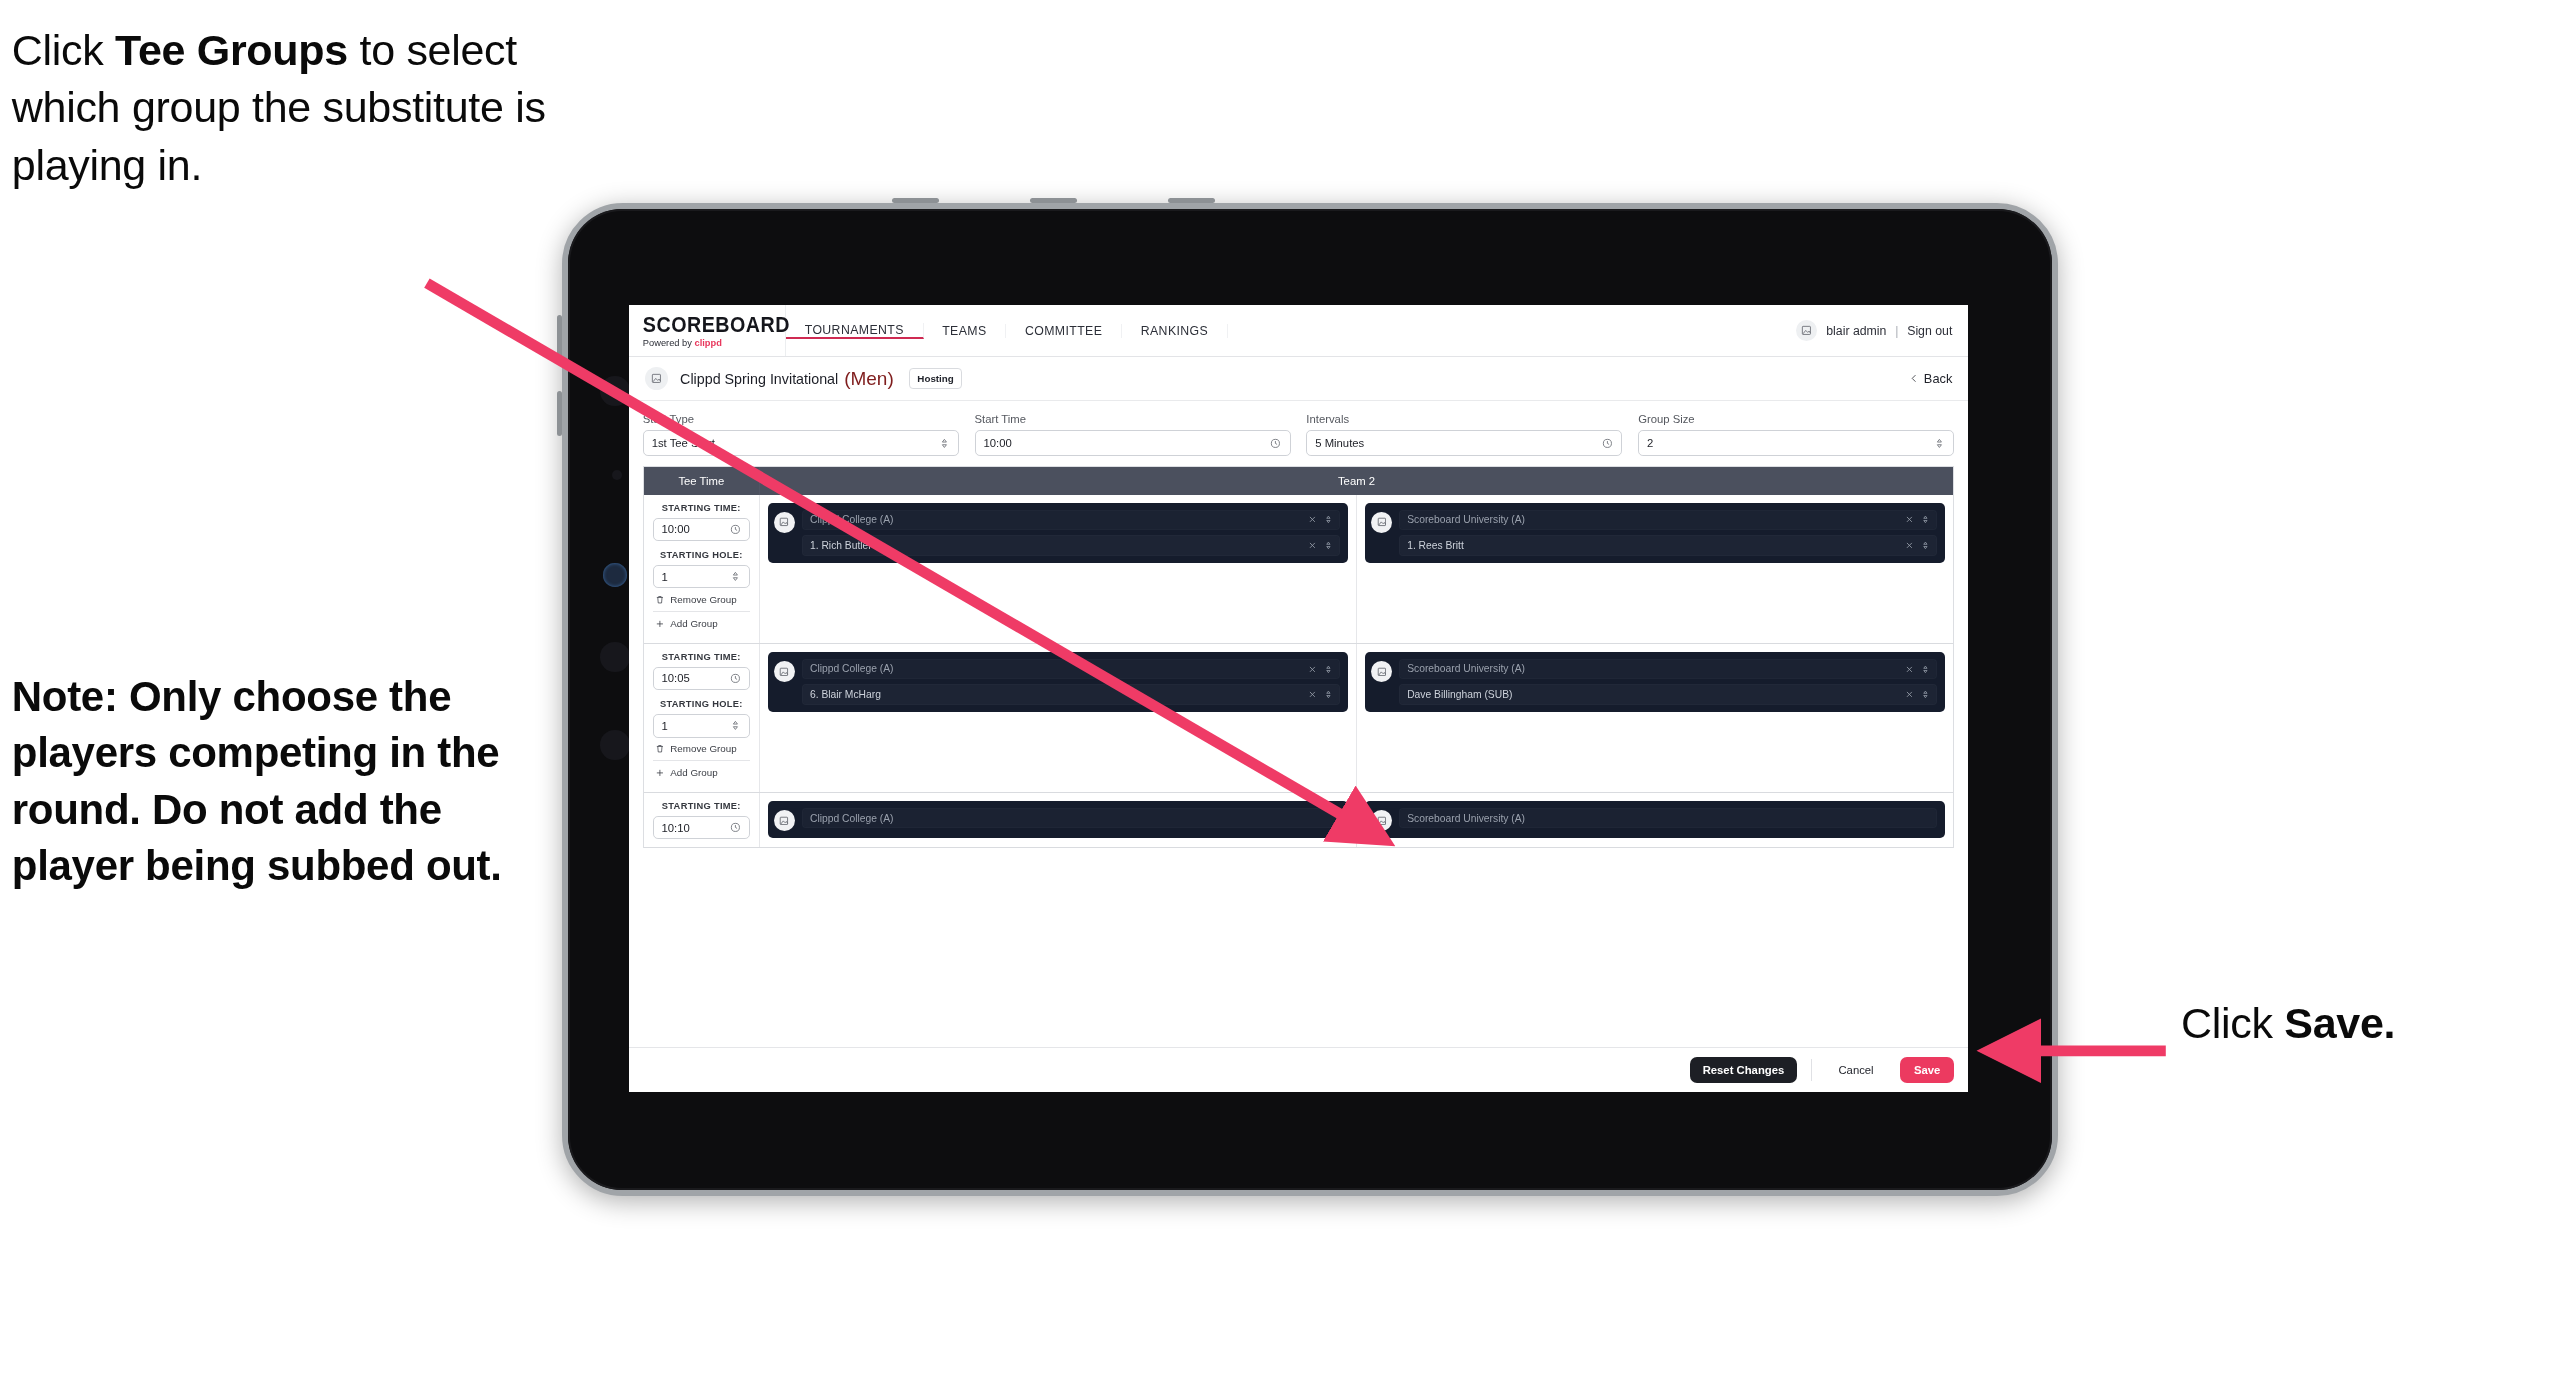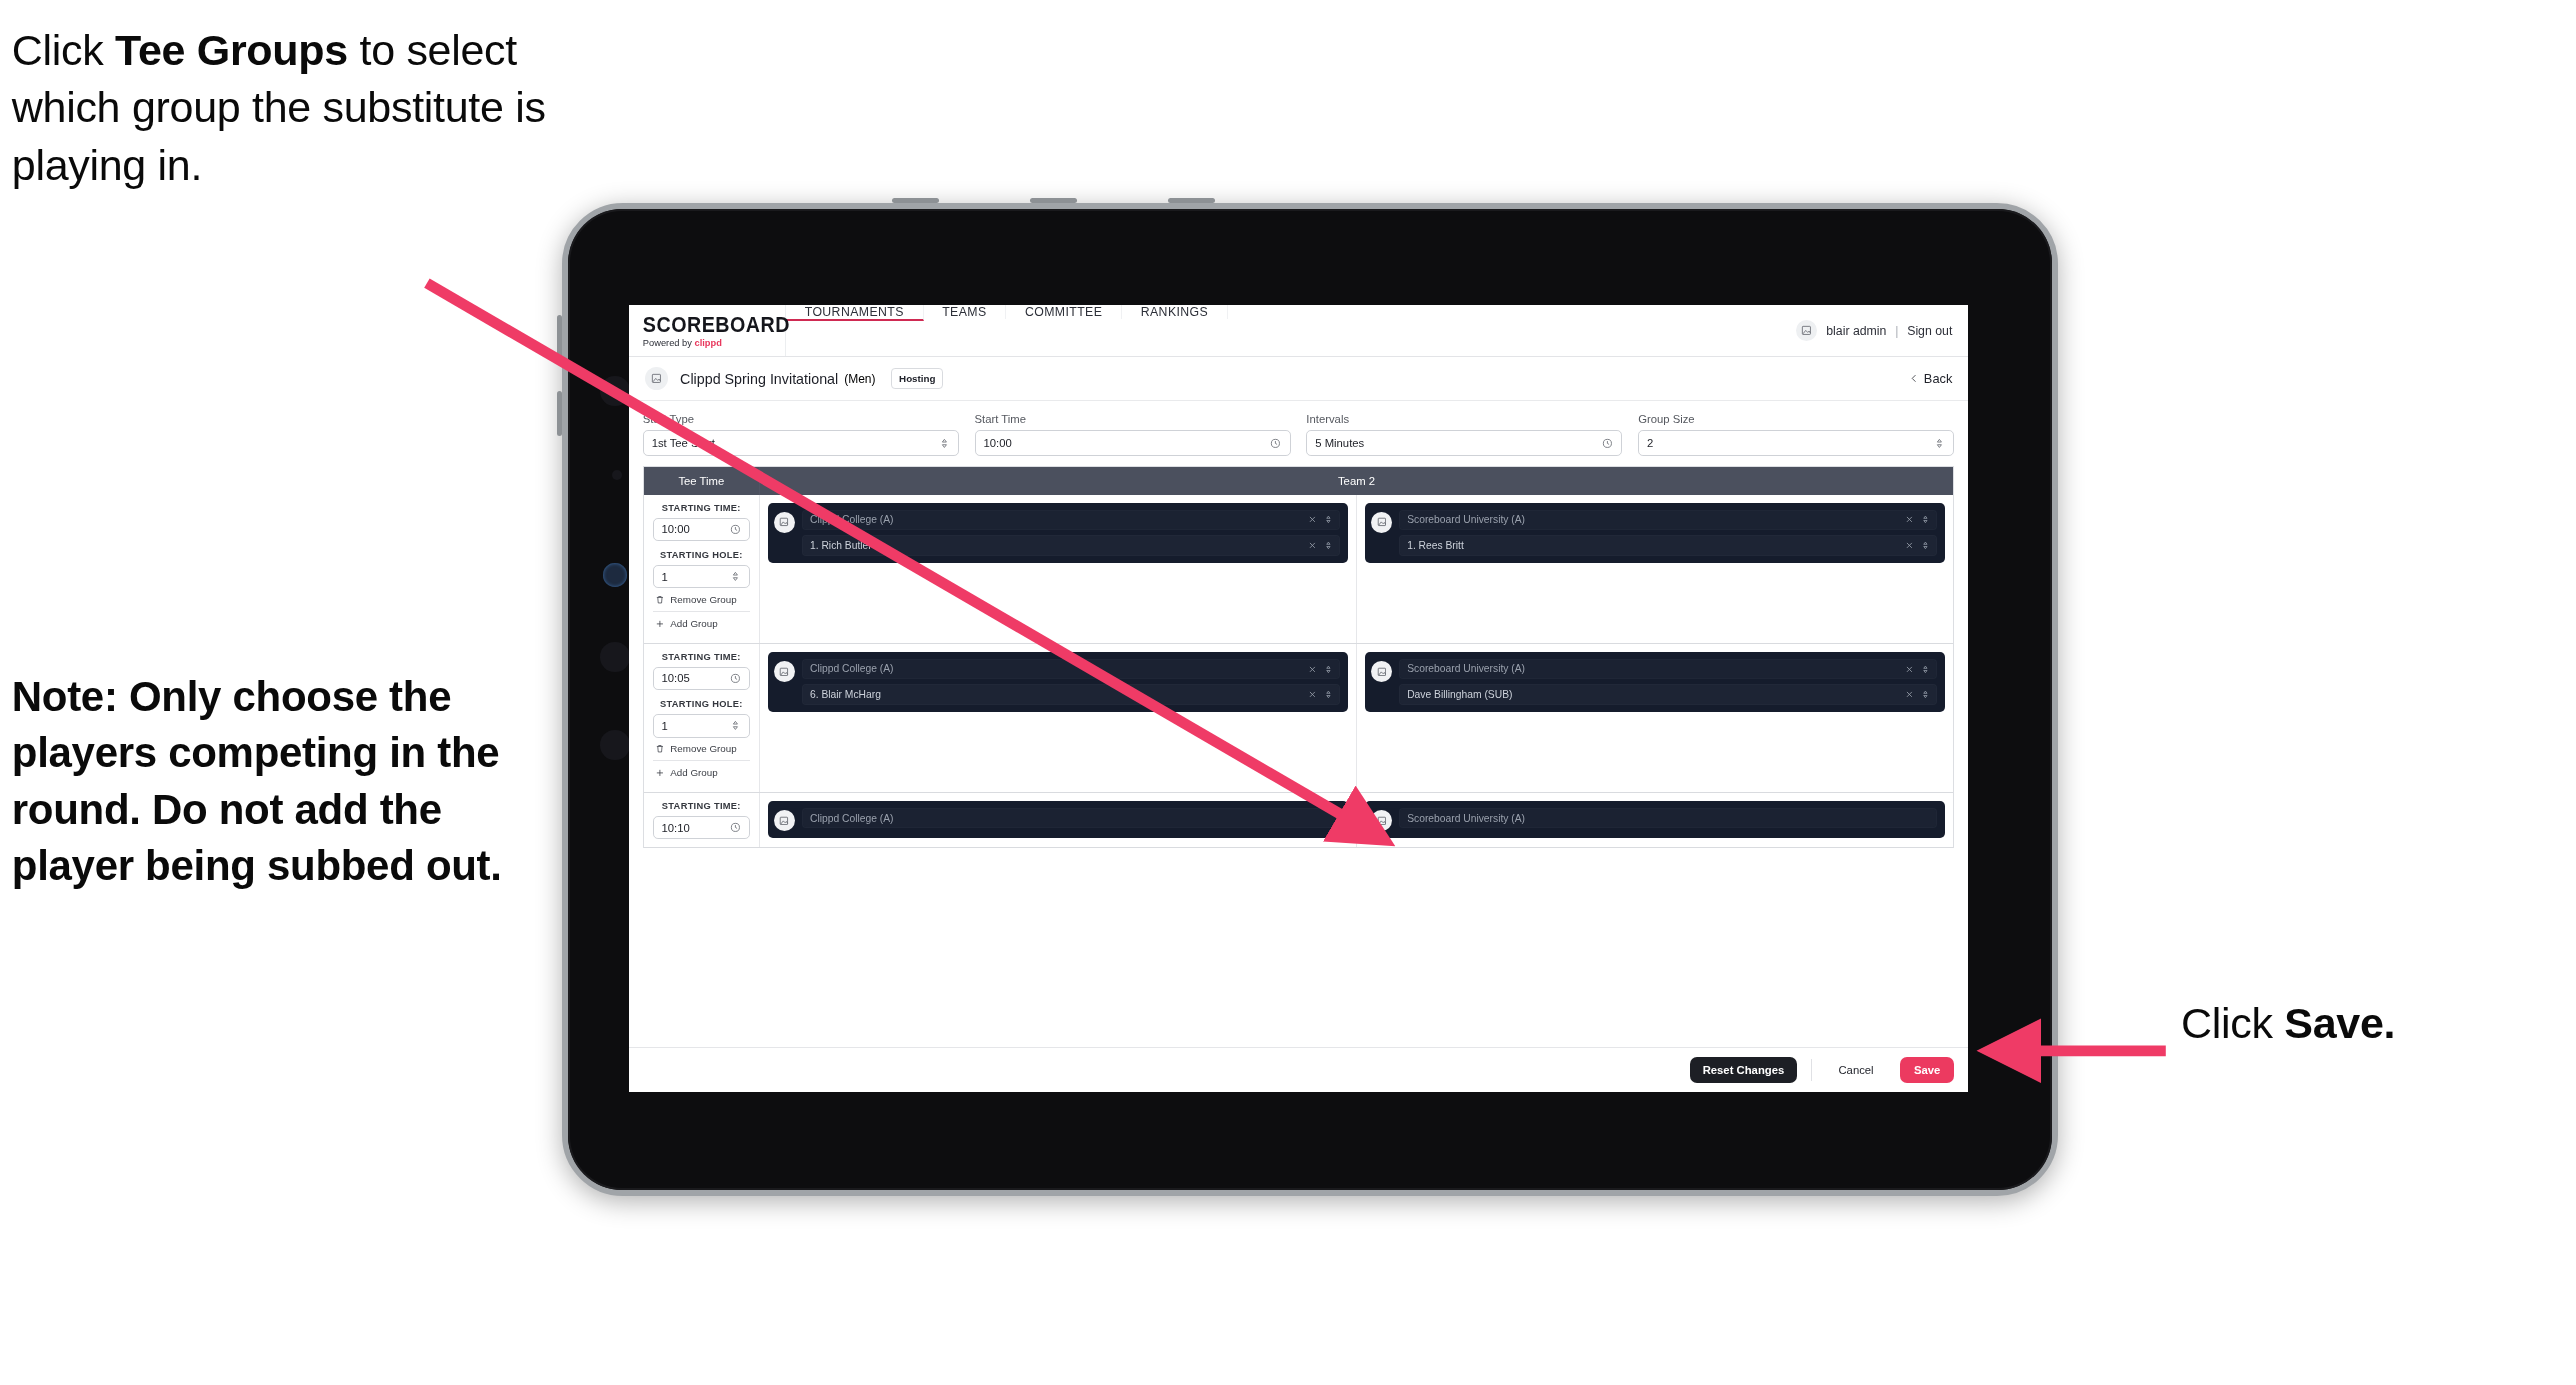--- a/index.html
+++ b/index.html
@@ -64,41 +64,41 @@
   #topnav {
     display:flex; align-items:stretch; height:52px;
     border-bottom: 1px solid #e3e4e7; background:#fff;
   }
   #brand { width: 157px; display:flex; flex-direction:column; justify-content:center;
            padding-left: 13.8px; border-right:1px solid #eceef0; }
   #brand .bname { font-size: 19.7px; font-weight: bold; letter-spacing: 0.5px; color:#15161c;
                   font-family:"Liberation Sans", sans-serif; transform: scaleY(1.1);}
   #brand .btag { font-size: 9.3px; color:#2b2d36; margin-top:2.9px; }
   #brand .btag i { color:#e8375d; font-style:normal; font-weight:bold; }
-  .navtabs { display:flex; align-items:flex-start; }
+  .navtabs { display:flex; align-items:center; }
   .navtab {
     display:flex; align-items:center; padding: 0 18.7px;
     font-size: 12.3px; color:#2c2f38; letter-spacing:0.4px;
     border-right: 1px solid #f0f1f3; cursor:pointer;
   }
   .navtab.active { border-bottom: 2.5px solid #cf2a52; }
   #userbox { margin-left:auto; display:flex; align-items:center; gap:8.8px; padding-right:15.7px; font-size:12.3px; color:#2d2f38;}
   .avatar { width:21.6px; height:21.6px; border-radius:50%; background:#eef0f2; display:flex; align-items:center; justify-content:center; }
   .avatar svg { width:10.8px; height:10.8px; }
   #userbox .sep { color:#aeb1b8; }
   #userbox .signout { cursor:pointer; }
 
   
   #crumb { display:flex; align-items:center; height:44px; padding:0 15.7px; gap:11.8px;
            border-bottom:1px solid #e9eaec; background:#fff; }
   .crumb-ico { width:23.6px; height:23.6px; border-radius:50%; background:#eef0f2;
                display:flex; align-items:center; justify-content:center; }
   .crumb-ico svg{width:10.8px;height:10.8px;}
   #crumb .ctitle { font-size:14.3px; color:#1c1e26; }
-  #crumb .csub { font-size:12px; color:#000000; margin-left:-5.9px;}
+  #crumb .csub { font-size:19px; color:#7f1d1d; margin-left:-5.9px;}
   #crumb .badge { font-size:9.8px; font-weight:bold; color:#22242c; border:1px solid #d9dbdf;
                   border-radius:3.9px; padding:3.9px 6.9px; background:#fff; margin-left:3.9px;}
   #backbtn { margin-left:auto; font-size:12.8px; color:#22242c; cursor:pointer; display:flex; gap:4.9px; align-items:center;}
 
   
   #formrow { display:flex; gap:15.7px; padding: 11.8px 13.8px 9.8px 13.8px; }
   .fld { flex:1; }
   .fld label { display:block; font-size:11.3px; color:#55585f; margin-bottom:4.9px; }
   .ctl { height:26.5px; border:1px solid #cfd2d7; border-radius:4.9px; background:#fff;
          display:flex; align-items:center; padding:0 7.9px; font-size:11.3px; color:#1d1f26; }

